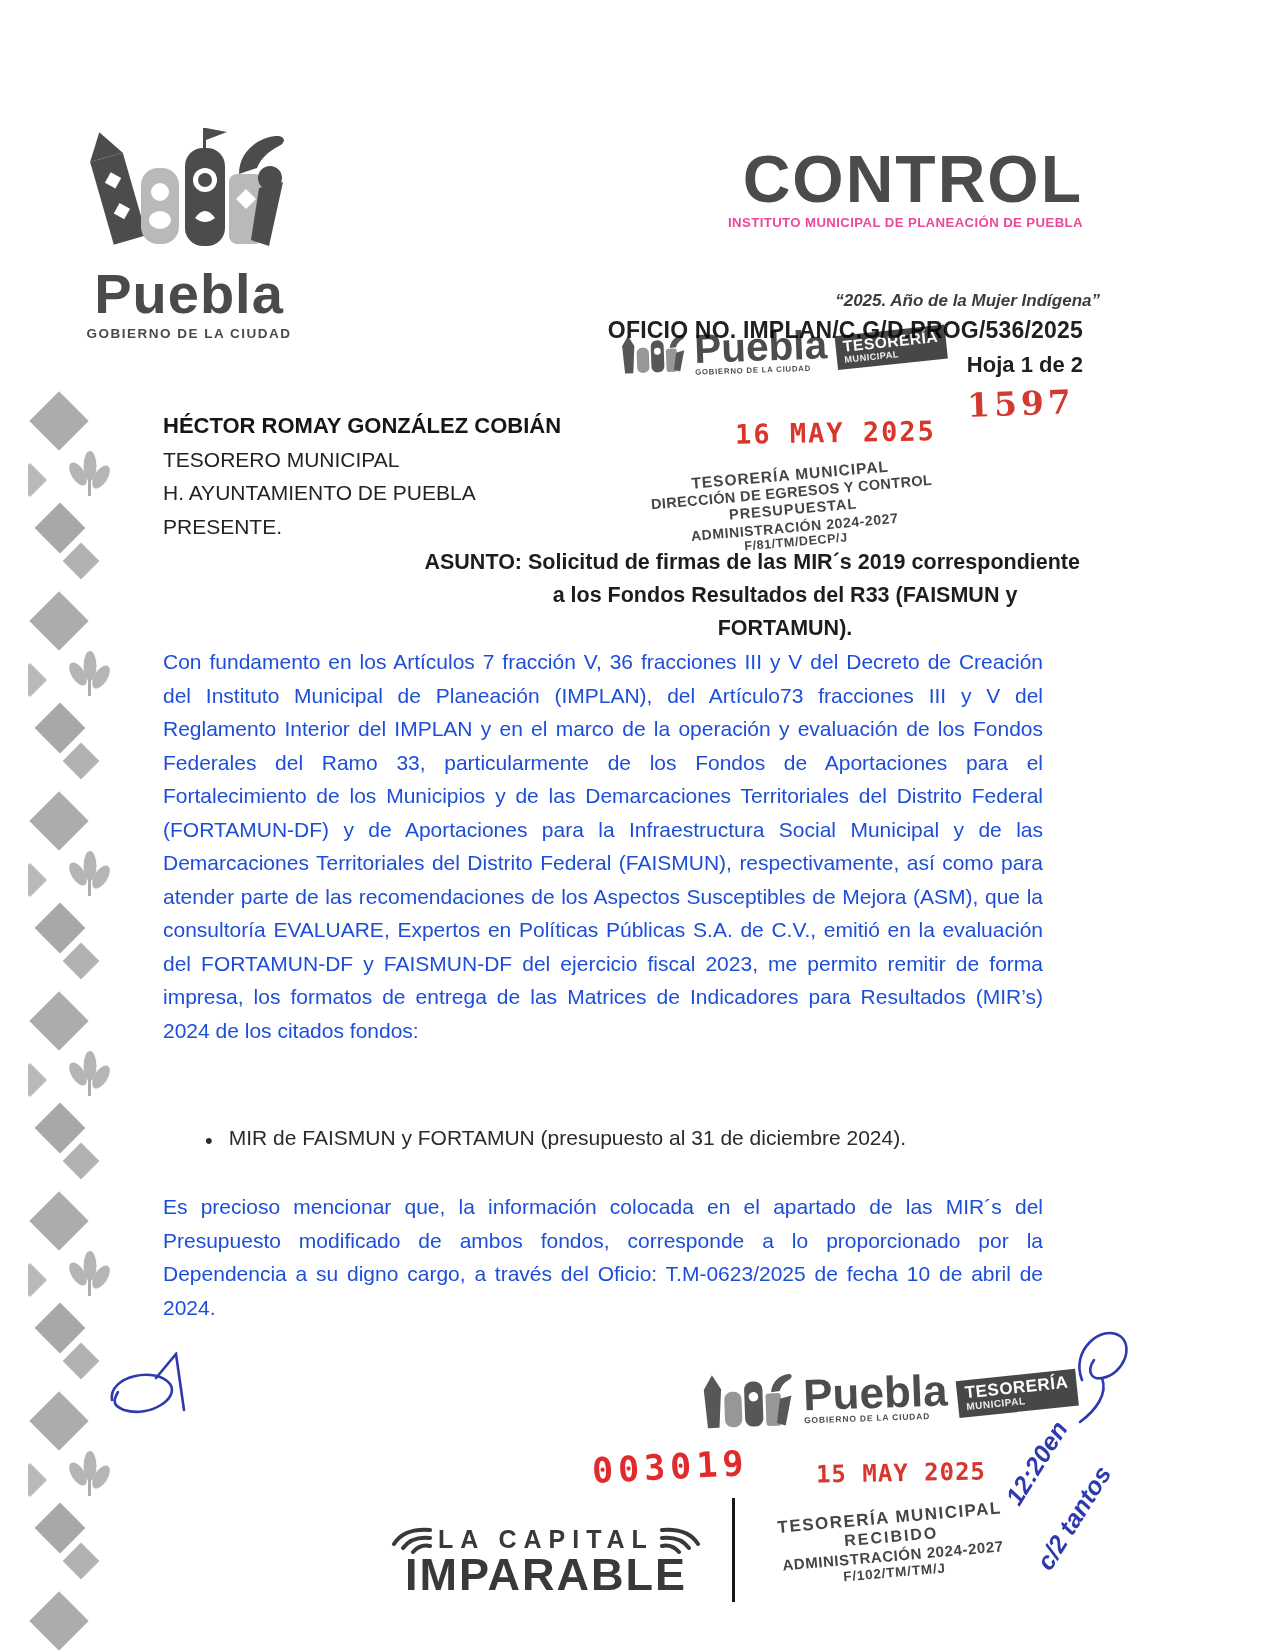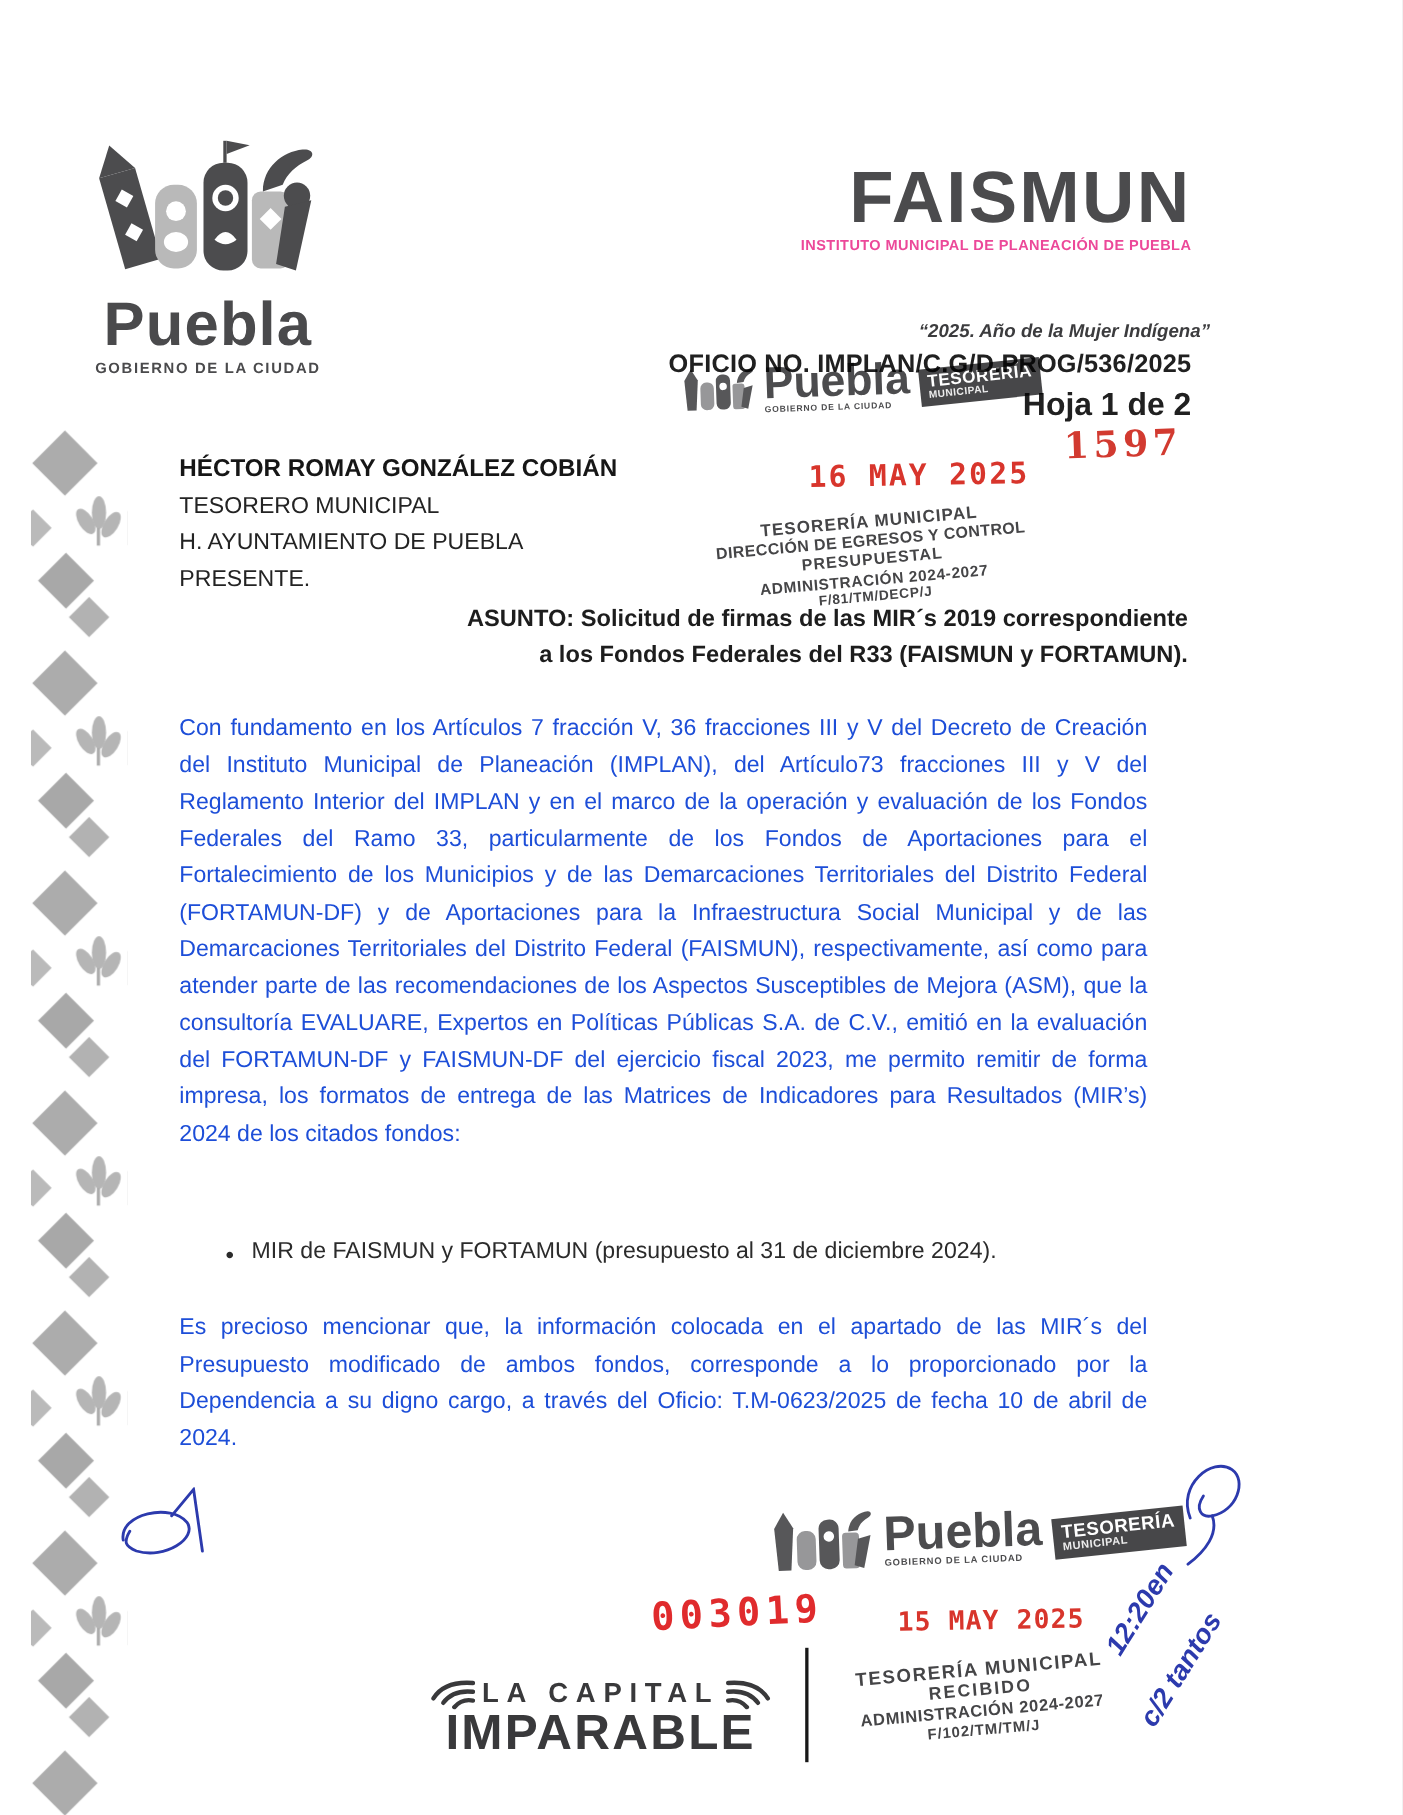--- a/index.html
+++ b/index.html
@@ -17,21 +17,21 @@
   .puebla-logo{left:84px;top:122px;width:210px;text-align:center;}
   .puebla-word{font-size:56px;font-weight:700;color:#4a4a4c;letter-spacing:1px;line-height:1;margin-top:2px;}
   .puebla-tag{font-size:13.5px;font-weight:700;color:#4a4a4c;letter-spacing:1.5px;margin-top:4px;}
 
   .implan{right:192px;top:146px;text-align:right;}
   .implan-word{font-size:66px;font-weight:800;color:#4b4b4d;letter-spacing:2px;line-height:1;}
   .implan-sub{font-size:13.2px;font-weight:700;color:#ec4899;letter-spacing:.4px;margin-top:3px;}
 
   .year-legend{right:175px;top:291px;font-size:17px;font-weight:700;font-style:italic;color:#3c3c3e;}
   .oficio-no{right:192px;top:317px;font-size:23px;font-weight:700;color:#202020;letter-spacing:.2px;}
-  .hoja{right:192px;top:352px;font-size:29px;font-weight:700;color:#202020;}
+  .hoja{right:192px;top:352px;font-size:22px;font-weight:700;color:#202020;}
   .folio-red{right:200px;top:384px;font-size:33px;font-weight:700;color:#d23a30;
     font-family:"DejaVu Serif", serif;letter-spacing:4px;transform:rotate(-2deg);}
 
   
   .stamp-puebla{display:flex;align-items:center;gap:8px;mix-blend-mode:multiply;opacity:.93;}
   .stamp-puebla .sp-word{font-size:44px;font-weight:700;color:#3e3e40;line-height:.9;}
   .stamp-puebla .sp-tag{font-size:8.5px;font-weight:700;color:#3e3e40;letter-spacing:.8px;margin-top:1px;}
   .stamp-puebla .sp-box{background:#39393b;color:#fff;padding:4px 8px 5px;transform:rotate(-4deg);margin-left:2px;}
   .stamp-puebla .sp-box-l1{font-size:17px;font-weight:700;letter-spacing:.5px;line-height:1;}
   .stamp-puebla .sp-box-l2{font-size:10px;font-weight:700;letter-spacing:.5px;opacity:.9;}
@@ -131,21 +131,21 @@
         <path d="M150 52 C150 30 168 16 186 14 C196 13 198 20 190 24 C180 29 172 36 168 46 Z"></path>
         <circle cx="181" cy="56" r="12"></circle>
         <path d="M170 66 L194 60 L180 124 L162 118 Z"></path>
       </g>
     </svg>
     <div class="puebla-word">Puebla</div>
     <div class="puebla-tag">GOBIERNO DE LA CIUDAD</div>
   </div>
 
   <div class="abs implan">
-    <div class="implan-word">FAISMUN</div>
+    <div class="implan-word">CONTROL</div>
     <div class="implan-sub">INSTITUTO MUNICIPAL DE PLANEACIÓN DE PUEBLA</div>
   </div>
 
   <div class="abs year-legend">“2025. Año de la Mujer Indígena”</div>
   <div class="abs oficio-no">OFICIO NO. IMPLAN/C.G/D.PROG/536/2025</div>
   <div class="abs hoja">Hoja 1 de 2</div>
   <div class="abs folio-red">1597</div>
 
   <div class="abs stamp-puebla stamp-top">
     <svg width="74" height="66" viewBox="0 0 200 138">
@@ -180,21 +180,21 @@
 
   <div class="abs recipient">
     <div class="name">HÉCTOR ROMAY GONZÁLEZ COBIÁN</div>
     <div>TESORERO MUNICIPAL</div>
     <div>H. AYUNTAMIENTO DE PUEBLA</div>
     <div>PRESENTE.</div>
   </div>
 
   <div class="abs subject">
     <div>ASUNTO: Solicitud de firmas de las MIR´s 2019 correspondiente</div>
-    <div class="s2">a los Fondos Federales del R33 (FAISMUN y FORTAMUN).</div>
+    <div class="s2">a los Fondos Resultados del R33 (FAISMUN y FORTAMUN).</div>
   </div>
 
   <div class="abs para p1">Con fundamento en los Artículos 7 fracción V, 36 fracciones III y V del Decreto de Creación del Instituto Municipal de Planeación (IMPLAN), del Artículo73 fracciones III y V del Reglamento Interior del IMPLAN y en el marco de la operación y evaluación de los Fondos Federales del Ramo 33, particularmente de los Fondos de Aportaciones para el Fortalecimiento de los Municipios y de las Demarcaciones Territoriales del Distrito Federal (FORTAMUN-DF) y de Aportaciones para la Infraestructura Social Municipal y de las Demarcaciones Territoriales del Distrito Federal (FAISMUN), respectivamente, así como para atender parte de las recomendaciones de los Aspectos Susceptibles de Mejora (ASM), que la consultoría EVALUARE, Expertos en Políticas Públicas S.A. de C.V., emitió en la evaluación del FORTAMUN-DF y FAISMUN-DF del ejercicio fiscal 2023, me permito remitir de forma impresa, los formatos de entrega de las Matrices de Indicadores para Resultados (MIR’s) 2024 de los citados fondos:</div>
   <div class="abs bullet-row">
     <span class="bullet-dot">•</span>
     <span>MIR de FAISMUN y FORTAMUN (presupuesto al 31 de diciembre 2024).</span>
   </div>
   <div class="abs para p2">Es precioso mencionar que, la información colocada en el apartado de las MIR´s del Presupuesto modificado de ambos fondos, corresponde a lo proporcionado por la Dependencia a su digno cargo, a través del Oficio: T.M-0623/2025 de fecha 10 de abril de 2024.</div>
 
   <svg class="abs flourish" style="left:104px;top:1352px;" width="100" height="75">

